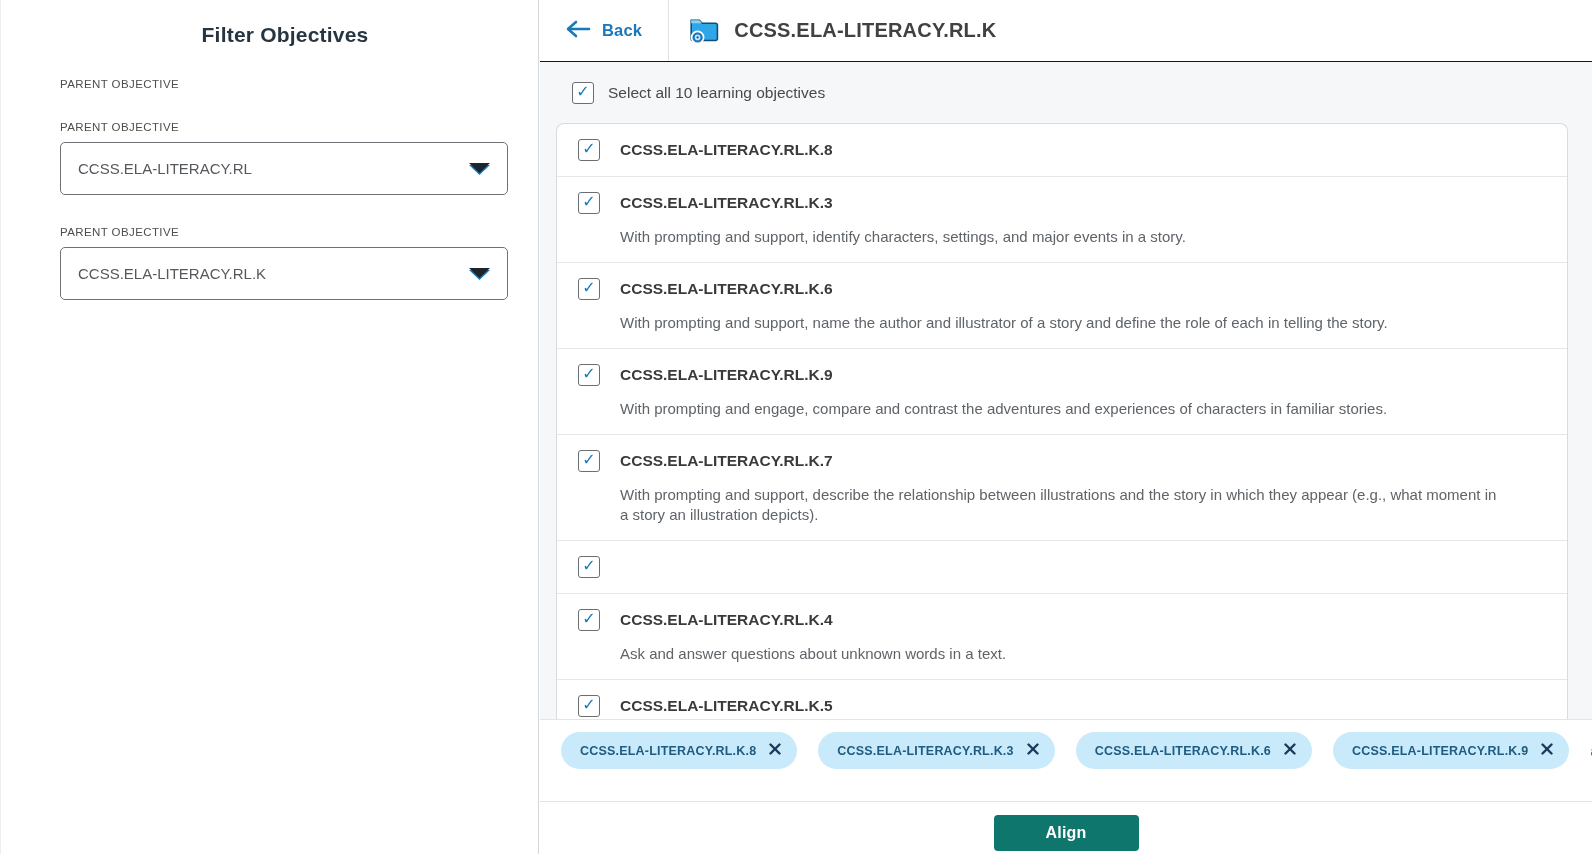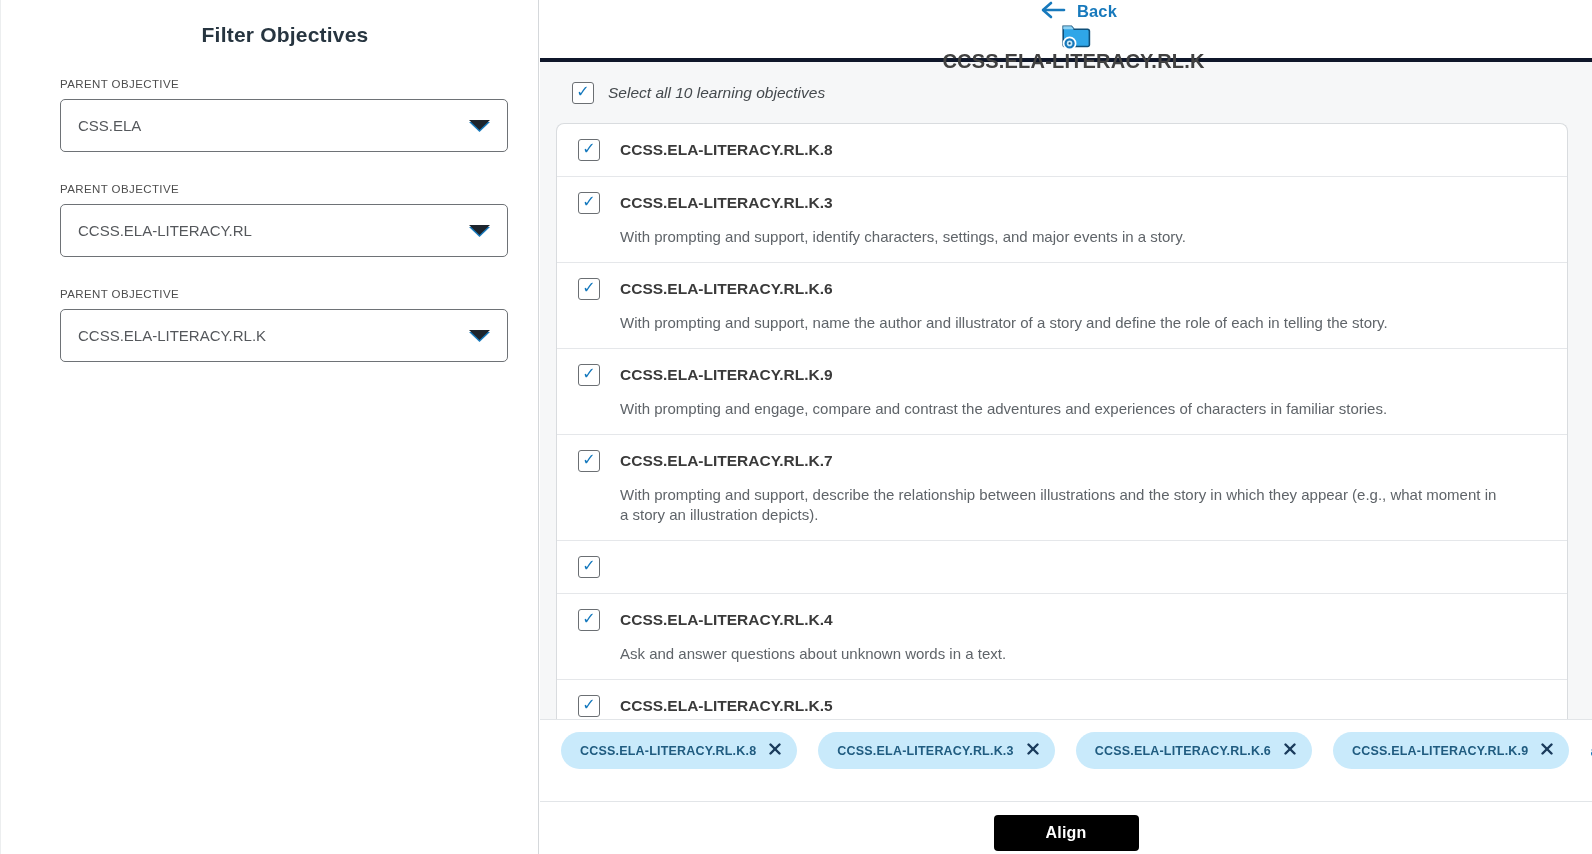--- a/index.html
+++ b/index.html
@@ -17,33 +17,33 @@
   .select-box{ margin-top:9px; height:53px; border:1px solid #6e7276; border-radius:5px;
     background:#fff; display:flex; align-items:center; justify-content:space-between;
     padding:0 16px 0 17px; cursor:pointer; }
   .select-value{ font-size:15px; color:#55585c; }
   .caret svg{ display:block; }
 
   
   .right-panel{ position:absolute; left:540px; top:0; width:1052px; height:854px;
     display:flex; flex-direction:column; background:#f6f7f8; }
 
-  .rp-header{ height:62px; background:#fff; border-bottom:4px solid #0f172a;
-    display:flex; align-items:center; flex-shrink:0;flex-direction:column; }
+  .rp-header{ height:62px; background:#fff; border-bottom:1px solid #0f172a;
+    display:flex; align-items:center; flex-shrink:0; }
   .back-btn{ display:flex; align-items:center; gap:11px; margin-left:24px; cursor:pointer;
     background:none; border:none; }
   .back-label{ font-size:16.5px; font-weight:700; color:#1779bc; letter-spacing:.2px; }
   .hdr-divider{ width:1px; align-self:stretch; background:#e0e3e6; margin-left:26px; }
   .hdr-folder{ margin-left:20px; display:flex; align-items:center; }
   .hdr-title{ margin-left:15px; font-size:20px; font-weight:600; color:#414141; letter-spacing:.2px; }
 
   .rp-content{ flex:1; overflow:hidden; display:flex; flex-direction:column; padding:0 24px 0 16px; }
   .select-all-row{ height:61px; flex-shrink:0; display:flex; align-items:center; gap:14px;
     padding-left:16px; }
-  .select-all-label{ font-size:15.5px; color:#454a4e;font-style:italic; }
+  .select-all-label{ font-size:15.5px; color:#454a4e; }
 
   .cbx{ width:22px; height:22px; background:#fff; border:1.5px solid #6b6f73; border-radius:3px;
     display:flex; align-items:center; justify-content:center; flex-shrink:0; cursor:pointer; }
   .cbx .check{ font-family:"DejaVu Sans", sans-serif; font-size:16px; font-weight:700;
     color:#1478bd; line-height:1; transform:translateY(-1px); }
 
   .obj-card{ flex:1; background:#fff; border:1px solid #d9dcdf; border-bottom:none;
     border-radius:8px 8px 0 0; overflow:hidden; }
   .obj-row{ display:flex; align-items:flex-start; gap:20px; padding:15px 24px 15px 21px;
     border-bottom:1px solid #e5e7ea; cursor:pointer; }
@@ -55,41 +55,32 @@
     display:flex; align-items:flex-start; padding:12px 28px 0 21px; }
   .chip{ height:37px; background:#c9eafb; border-radius:19px; display:flex; align-items:center;
     gap:13px; padding:0 16px 0 19px; margin-right:21px; }
   .chip-label{ font-size:12.5px; font-weight:600; color:#205c80; letter-spacing:.2px; white-space:nowrap; }
   .chip-x{ background:none; border:none; cursor:pointer; display:flex; align-items:center; padding:0; }
   .more-label{ margin-left:auto; font-size:15.5px; font-weight:700; color:#1779bc;
     line-height:37px; white-space:nowrap; }
 
   .align-bar{ height:53px; flex-shrink:0; background:#fff; border-top:1px solid #e2e5e8;
     display:flex; justify-content:center; }
-  .align-btn{ margin-top:13px; width:145px; height:36px; background:#000000; color:#fff;
+  .align-btn{ margin-top:13px; width:145px; height:36px; background:#0f766e; color:#fff;
     font-size:16px; font-weight:700; border:none; border-radius:4px; cursor:pointer;
     font-family:"Liberation Sans", sans-serif; letter-spacing:.2px; }
 </style>
 </head>
 <body>
 
 <aside class="left-panel">
   <h1 class="filter-title">Filter Objectives</h1>
   <div id="filter-fields">
   <div class="filter-field">
     <span class="f-label">PARENT OBJECTIVE</span>
-    <div class="select-box">
-      <span class="select-value">CSS.ELA</span>
-      <span class="caret">
-        <svg width="23" height="14" viewBox="0 0 23 14">
-          <polygon points="1,3 22,3 11.5,13" fill="#1779bc"></polygon>
-          <polygon points="1,1 22,1 11.5,11" fill="#1d242c"></polygon>
-        </svg>
-      </span>
-    </div>
   </div>
 
   <div class="filter-field">
     <span class="f-label">PARENT OBJECTIVE</span>
     <div class="select-box">
       <span class="select-value">CCSS.ELA-LITERACY.RL</span>
       <span class="caret">
         <svg width="23" height="14" viewBox="0 0 23 14">
           <polygon points="1,3 22,3 11.5,13" fill="#1779bc"></polygon>
           <polygon points="1,1 22,1 11.5,11" fill="#1d242c"></polygon>

